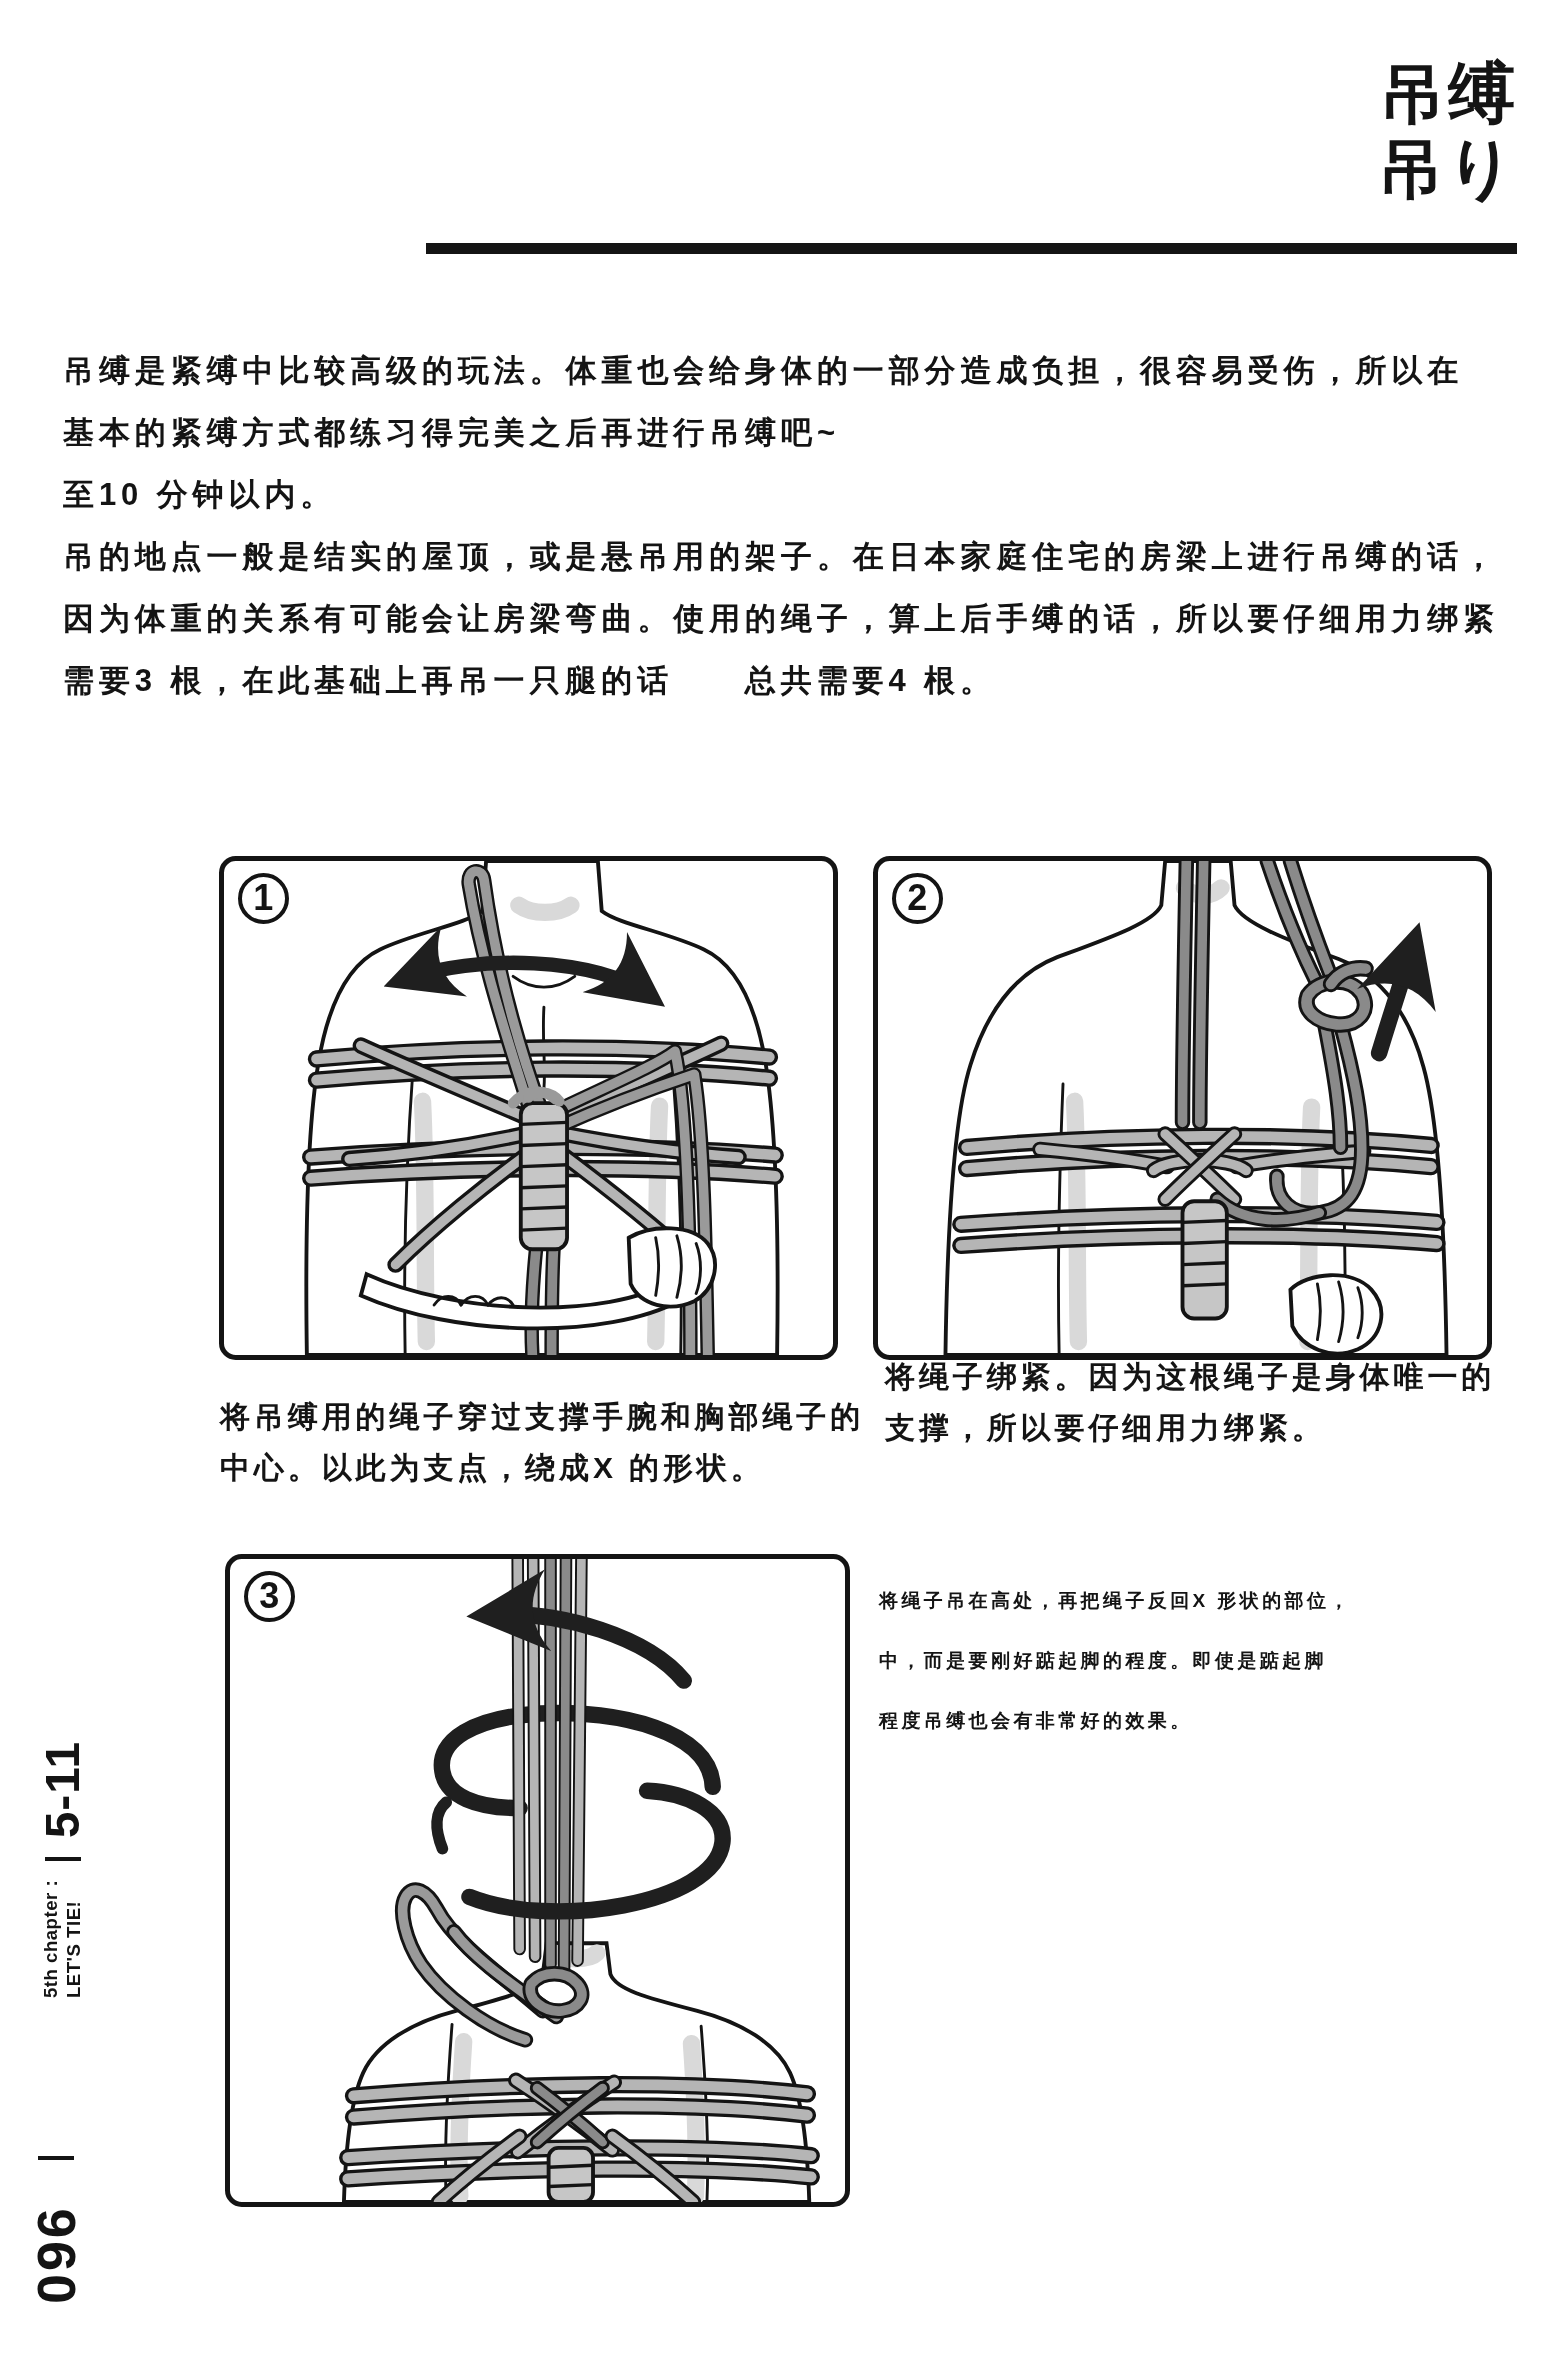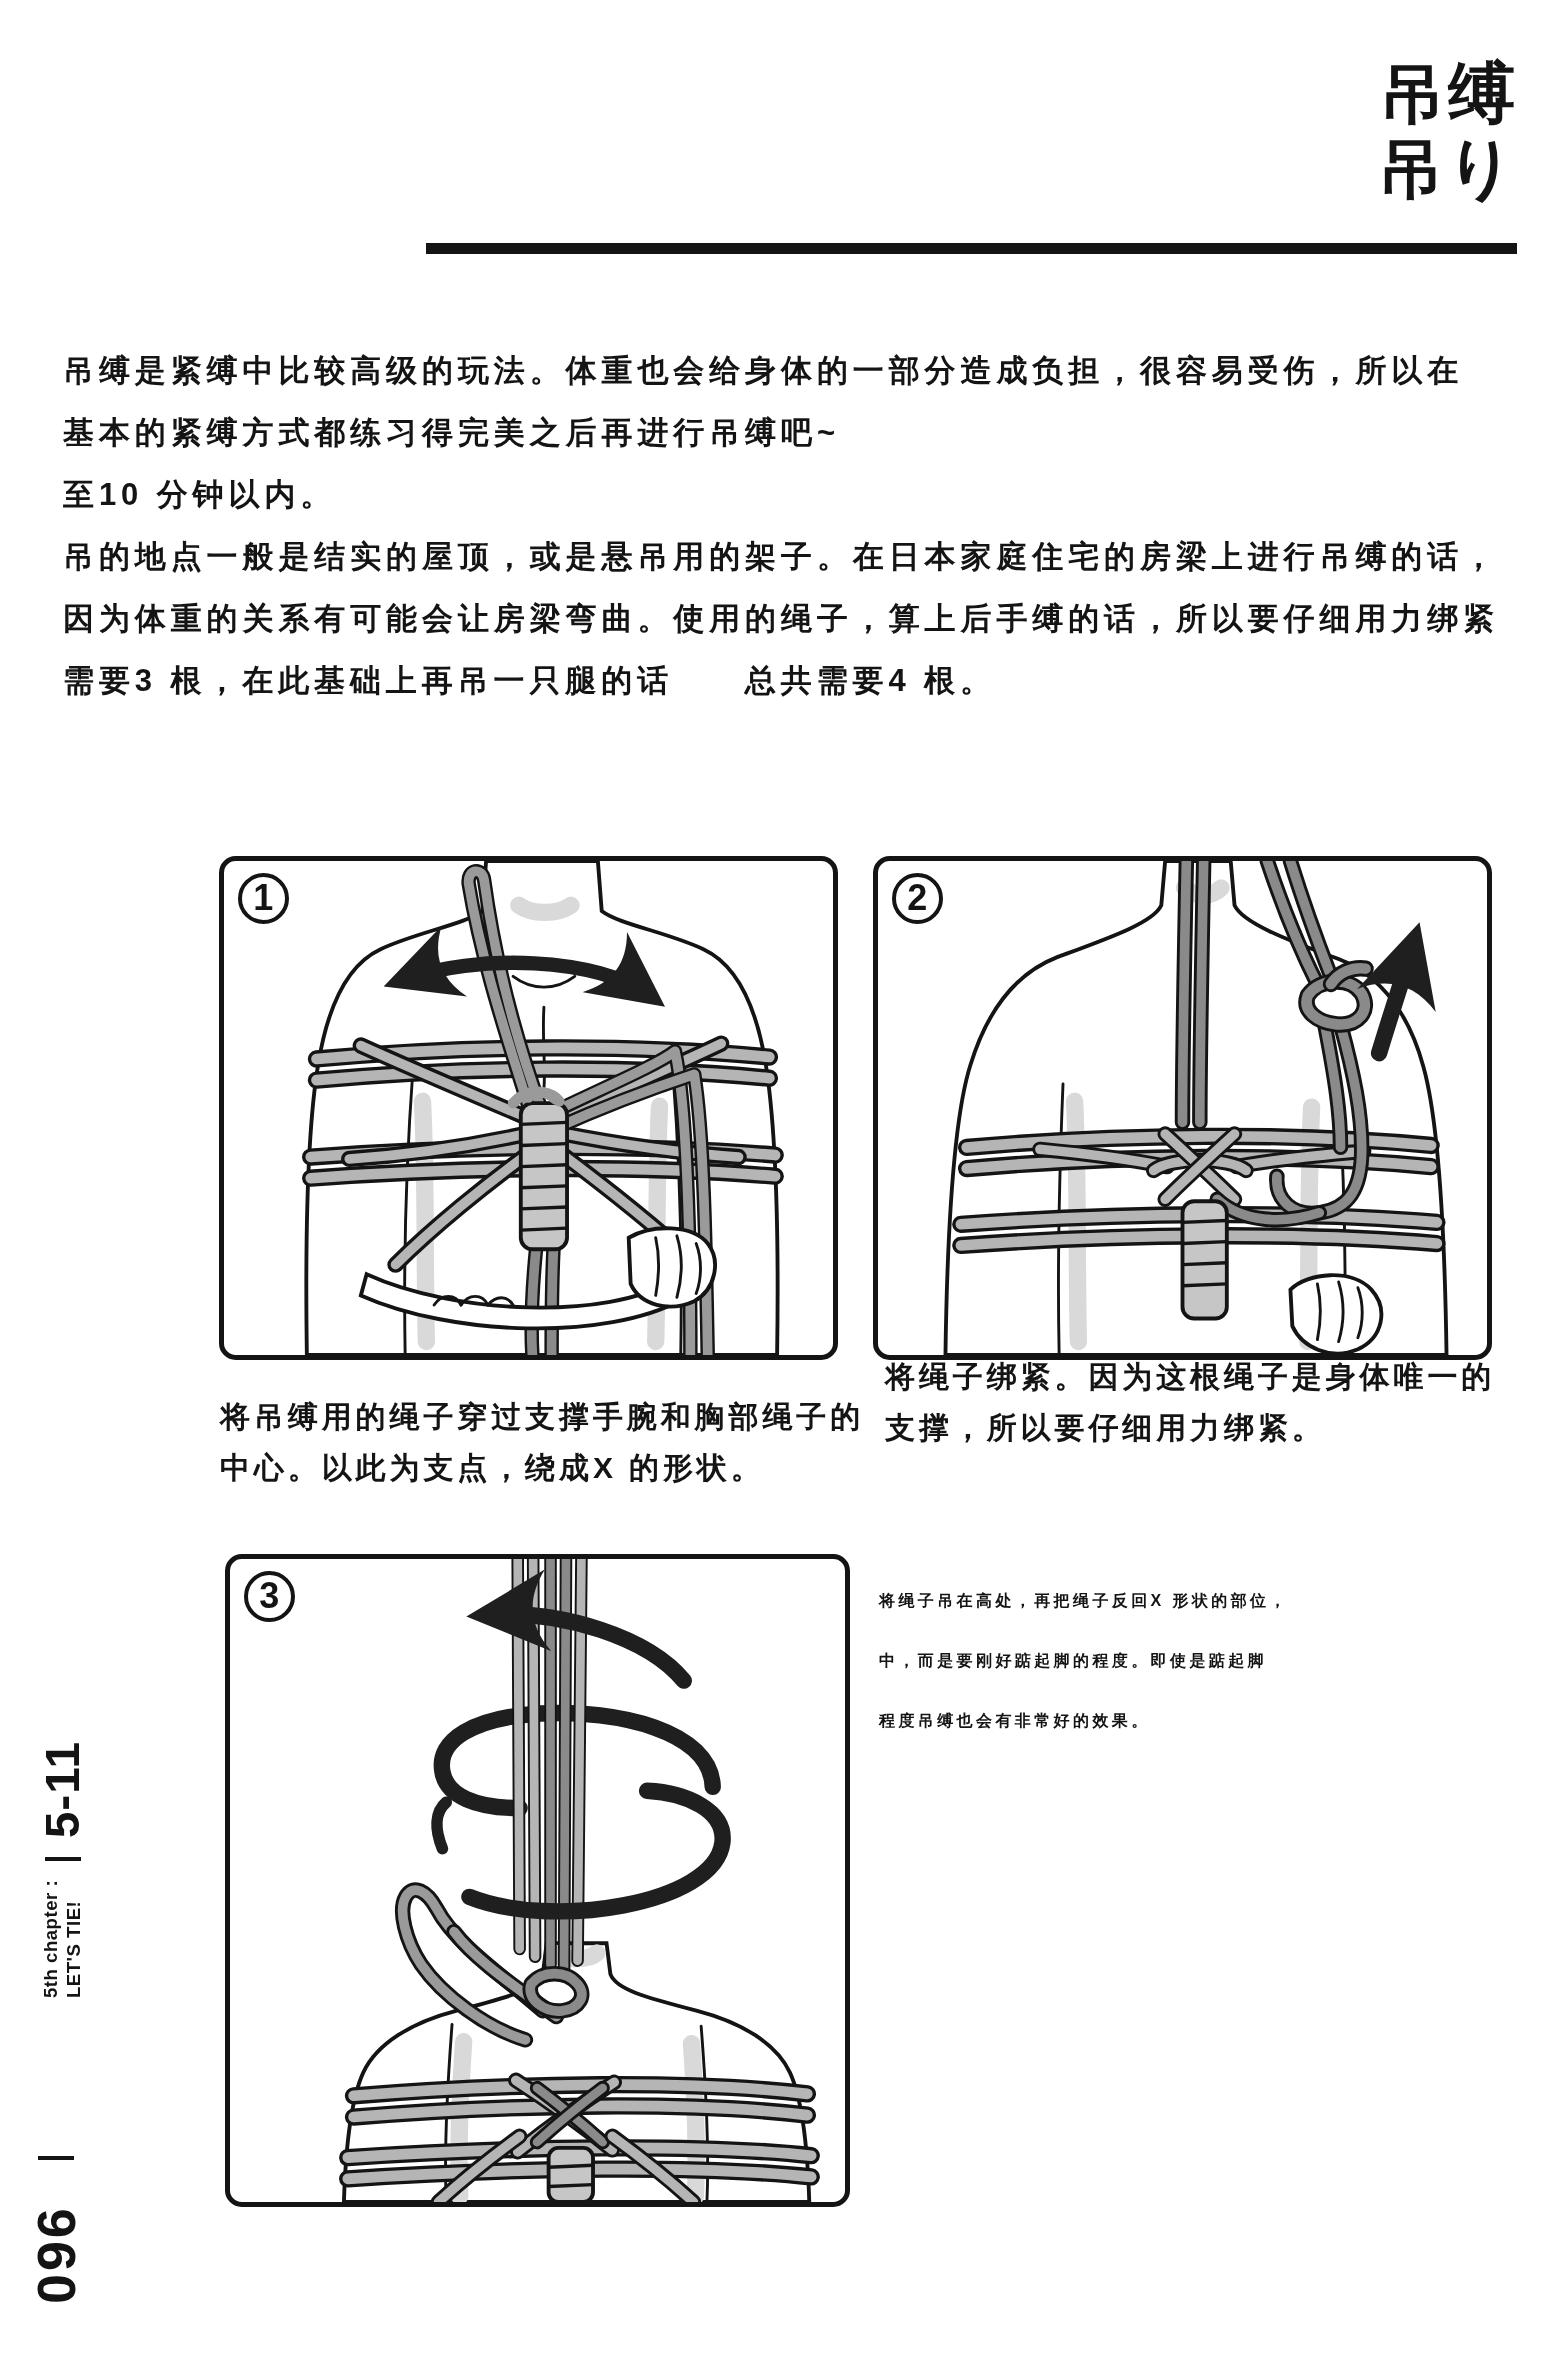--- a/index.html
+++ b/index.html
@@ -43,21 +43,21 @@
   .coil{fill:var(--coil);stroke:var(--ink);stroke-width:4;}
   .coil-lines path{fill:none;stroke:var(--ink);stroke-width:3.5;}
   .arrow{fill:none;stroke:var(--arrow);stroke-linecap:round;}
   .hand{fill:var(--paper);stroke:var(--ink);stroke-width:4;}
 
   
   .caption{position:absolute;font-size:30px;font-weight:600;letter-spacing:3.9px;}
   .caption .cap-line{height:51px;display:flex;align-items:center;white-space:pre;}
   .caption-1{left:220px;top:1392px;}
   .caption-2{left:885px;top:1352px;}
-  .panel3-text{position:absolute;left:879px;top:1571px;font-size:16px;font-weight:600;letter-spacing:3.4px;}
+  .panel3-text{position:absolute;left:879px;top:1571px;font-size:19px;font-weight:600;letter-spacing:3.4px;}
   .panel3-text .cap-line{height:60px;display:flex;align-items:center;white-space:pre;}
 
   
   .spine{position:absolute;transform:rotate(-90deg);transform-origin:top left;
     display:flex;align-items:center;}
   .spine-chapter{left:30px;top:1998px;width:321px;height:65px;gap:18.6px;}
   .chapter-small{font-size:18.6px;font-weight:700;line-height:22.5px;letter-spacing:0.5px;white-space:nowrap;}
   .spine-bar{width:4.4px;height:36px;background:var(--ink);flex:0 0 auto;}
   .section-num{font-size:48px;font-weight:700;letter-spacing:1px;white-space:nowrap;}
   .spine-page{left:25.5px;top:2304px;width:225px;height:59px;gap:45px;}

